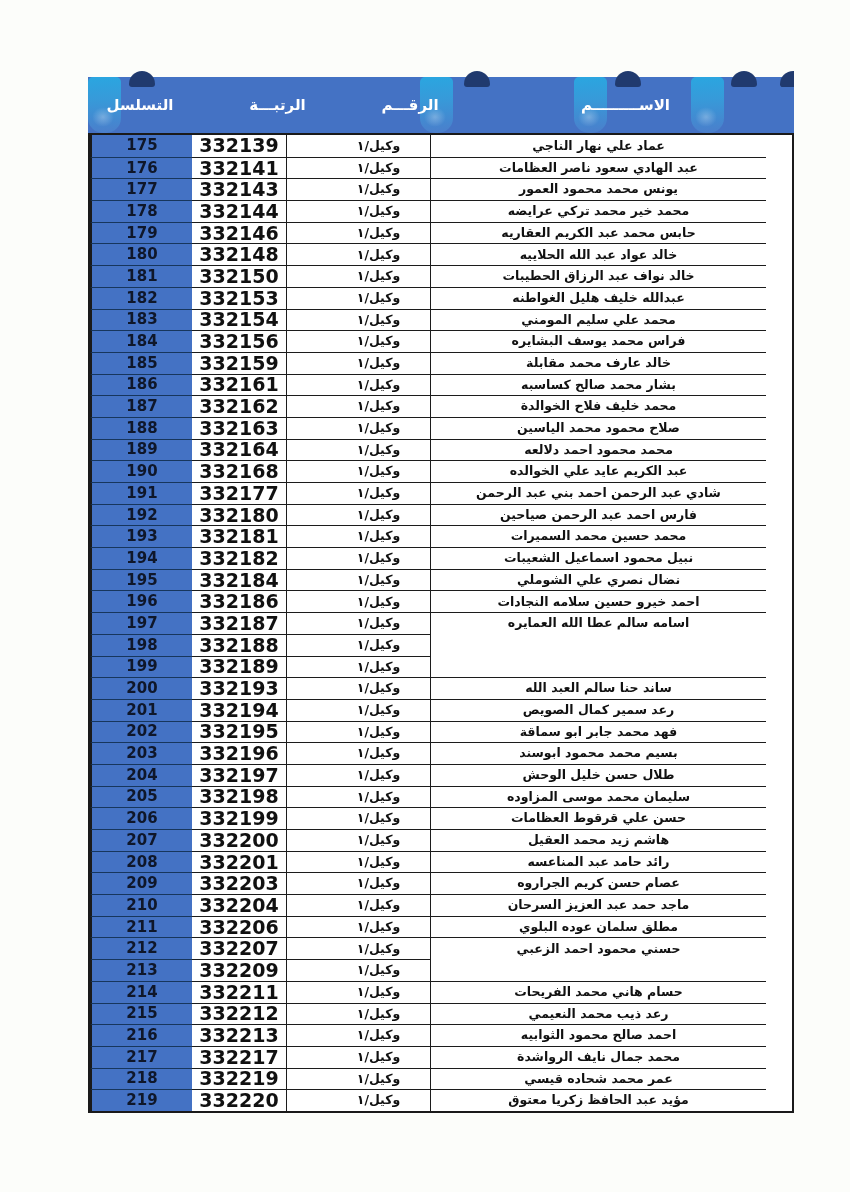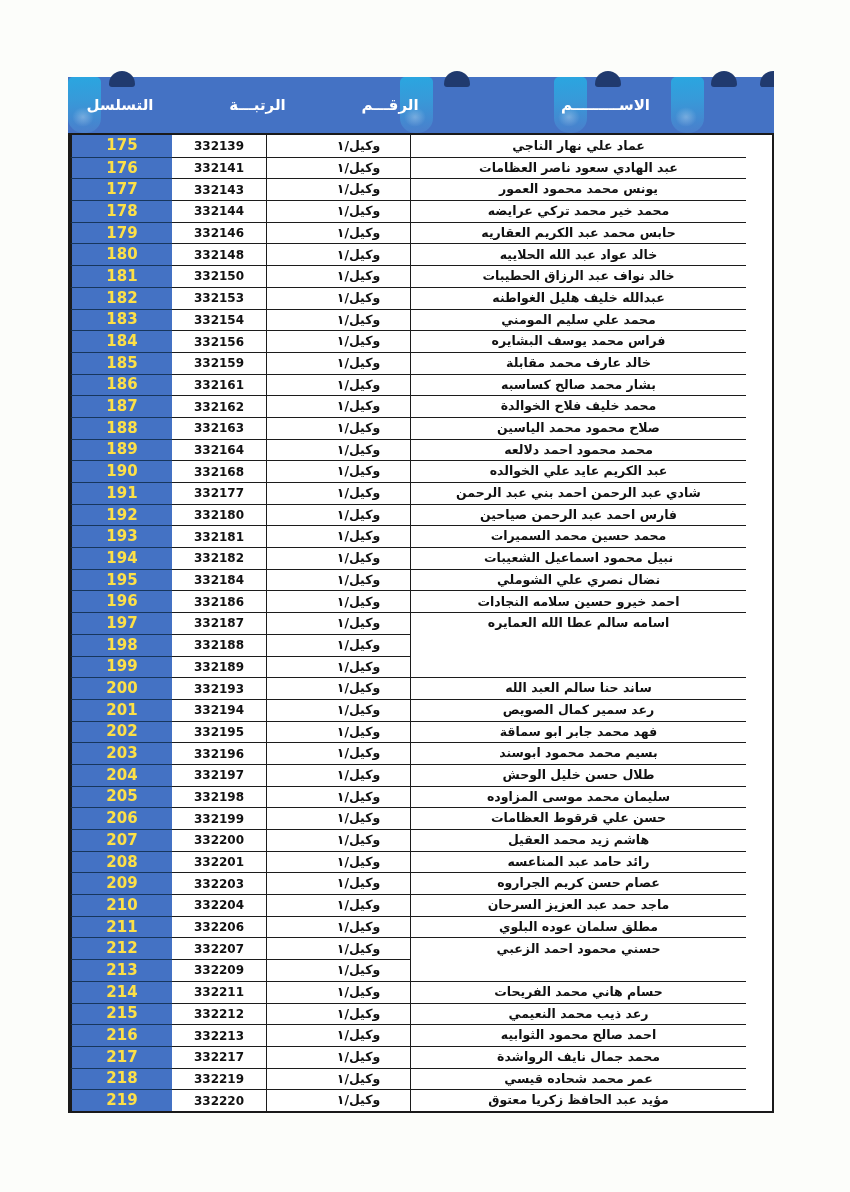--- a/index.html
+++ b/index.html
@@ -5,21 +5,21 @@
   html,body{margin:0;padding:0;}
   body{
     width:850px;height:1192px;
     background:#fcfdfa;
     font-family:"DejaVu Sans", sans-serif;
     position:relative;
     overflow:hidden;
   }
   .table{
     position:absolute;
-    left:68px;top:77px;
+    left:88px;top:77px;
     width:706px;
     direction:rtl;
   }
   
   .header{
     position:relative;
     height:56px;
     background:#4472C4;
     display:flex;
     flex-direction:row-reverse; 
@@ -71,23 +71,23 @@
   .cell{
     display:flex;align-items:center;justify-content:center;
     box-sizing:border-box;
     font-weight:bold;color:#111111;
     white-space:nowrap;overflow:hidden;
     line-height:1;
   }
   .row + .row .cell{border-top:1px solid #1c1c1c;}
   .c-name{width:335px;font-size:12.5px;}
   .c-rank{width:145px;font-size:12.5px;border-left:1px solid #1c1c1c;border-right:1px solid #1c1c1c;box-sizing:border-box;padding-left:40px;}
-  .c-number{width:94px;font-size:12px;font-family:"DejaVu Sans",sans-serif;direction:ltr;}
+  .c-number{width:94px;font-size:19px;font-family:"DejaVu Sans",sans-serif;direction:ltr;}
   .c-serial{
-    width:102px;font-size:15px;color:#fde047;
+    width:102px;font-size:15px;color:#0f172a;
     background:#4472C4;
     border-left:2px solid #1a1a1a;
     direction:ltr;
     text-align:center;
   }
   .row + .row .c-serial{border-top:1px solid #17365d;}
 </style>
 </head>
 <body>
 

